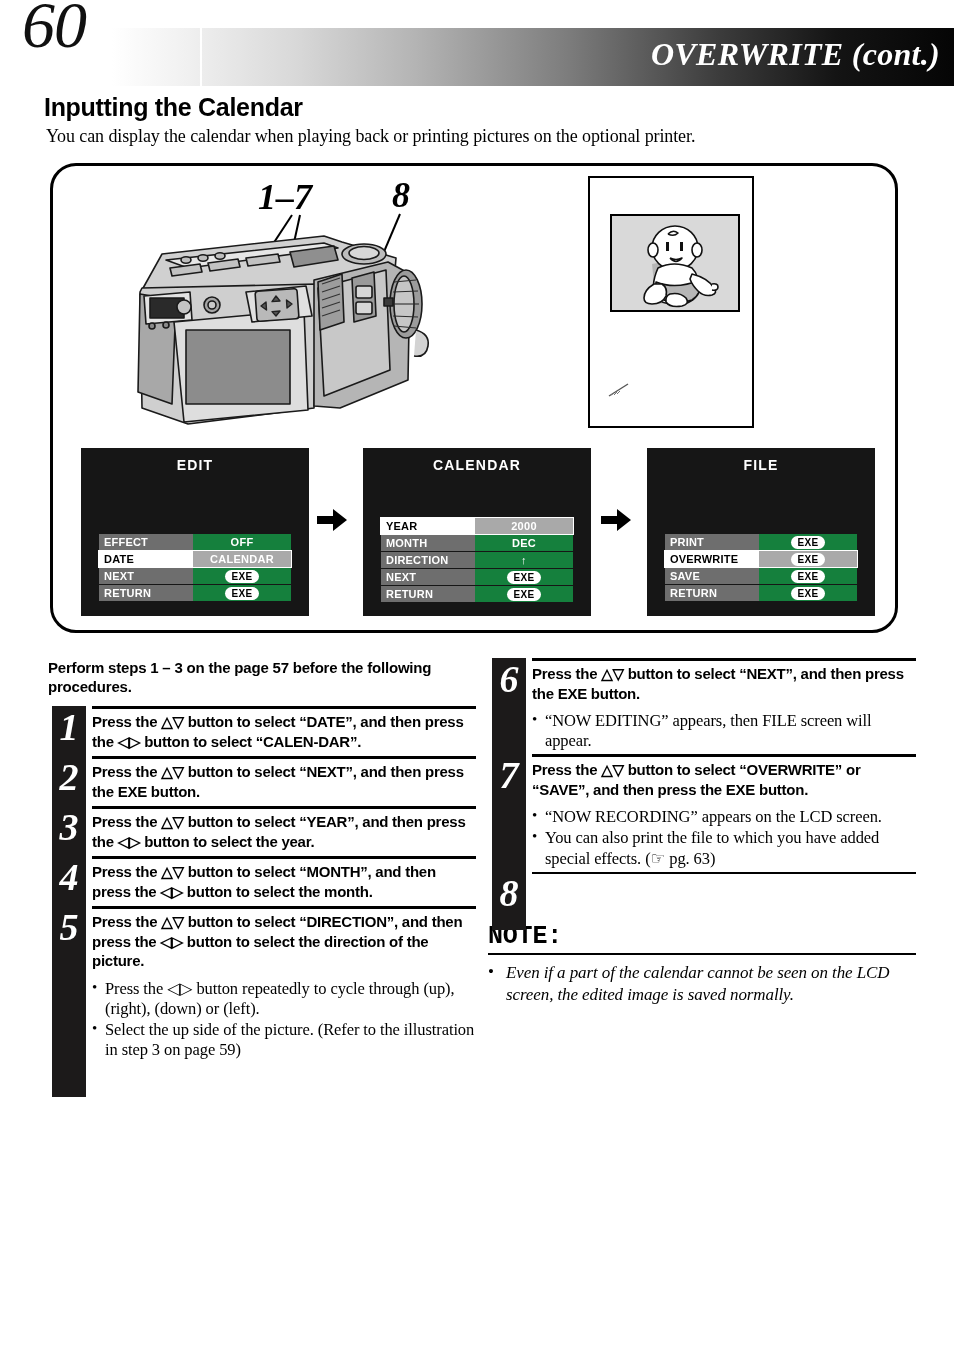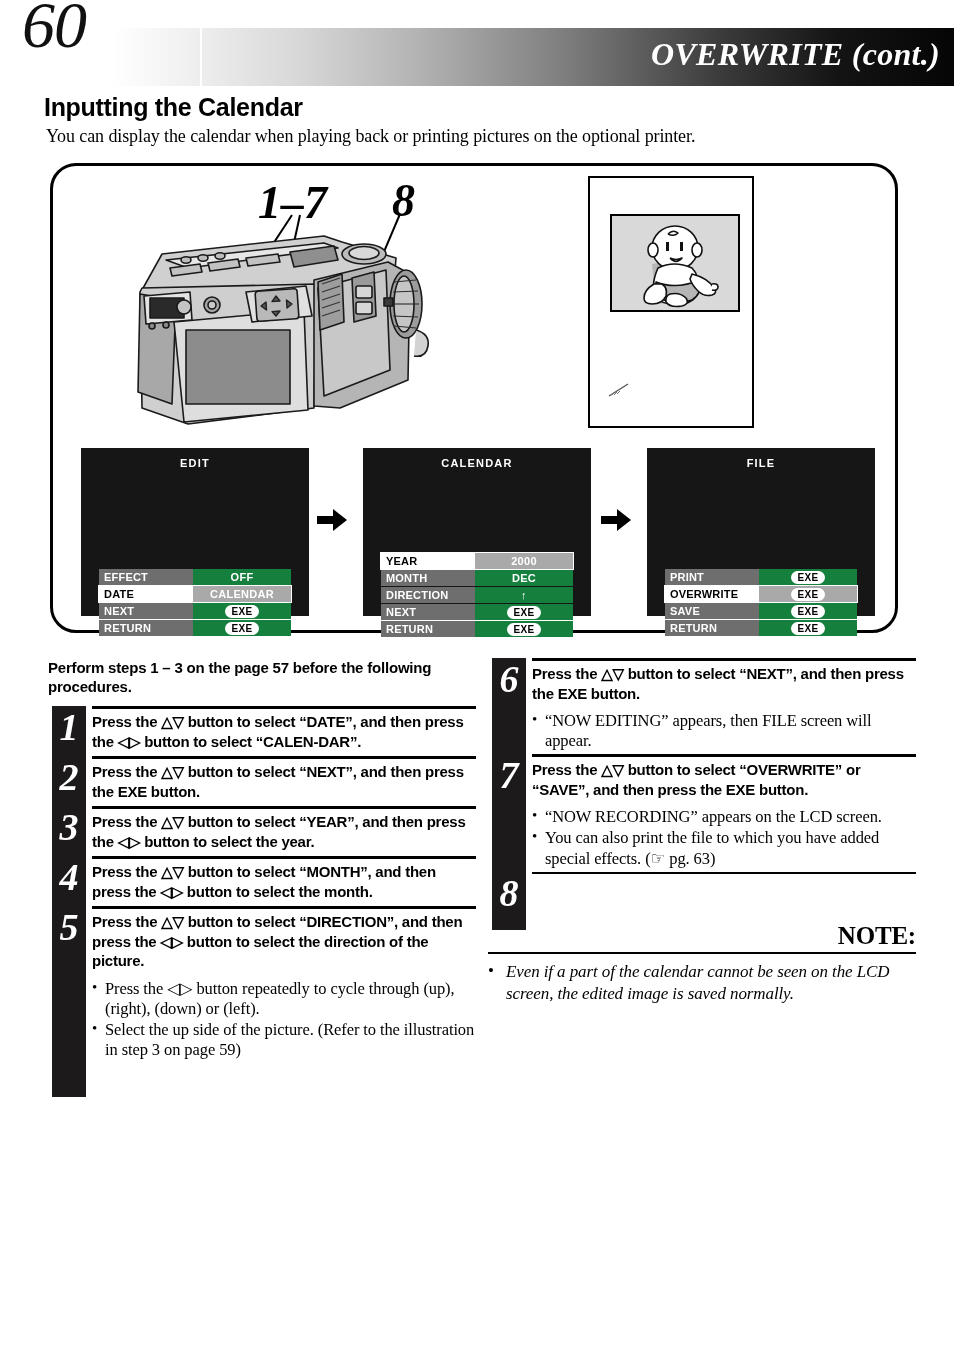--- a/index.html
+++ b/index.html
@@ -85,21 +85,21 @@
     border: 3px solid #000;
     border-radius: 26px;
     background: #fff;
   }
 
   .callout {
     position: absolute;
     font-family: "Liberation Serif", serif;
     font-style: italic;
     font-weight: bold;
-    font-size: 46px;
+    font-size: 36px;
     color: #000;
   }
   .callout-17 { left: 258px; top: 176px; }
   .callout-8  { left: 392px; top: 174px; }
 
   
   .camera { position: absolute; left: 128px; top: 212px; width: 320px; height: 215px; }
 
   
   .print-panel {
@@ -134,29 +134,28 @@
   .osd-1 { left: 81px; }
   .osd-2 { left: 363px; }
   .osd-3 { left: 647px; }
 
   .osd-title {
     position: absolute;
     left: 0; top: 9px;
     width: 100%;
     text-align: center;
     color: #fff;
-    font-size: 11px;
+    font-size: 14px;
     font-weight: bold;
     letter-spacing: 1.2px;
   }
   .osd-rows {
     position: absolute;
     left: 18px;
     width: 192px;
-    margin-top: 35px;
   }
   .osd-1 .osd-rows { top: 86px; }
   .osd-2 .osd-rows { top: 70px; }
   .osd-3 .osd-rows { top: 86px; }
 
   .osd-row {
     display: flex;
     height: 16px;
     margin-bottom: 1px;
   }
@@ -283,25 +282,24 @@
   .bullet::before {
     content: "\2022";
     position: absolute;
     left: 0; top: -1px;
     font-size: 15px;
   }
 
   
   .note-wrap { margin-top: 20px; }
   .note-title {
-    font-family: Liberation Serif, serif;
+    font-family: Liberation Mono, monospace;
     font-weight: bold;
     font-size: 25px;
     letter-spacing: -0.2px;
-    text-align: right;
   }
   .note-rule {
     height: 2.5px; background: #000;
     margin-top: 2px; margin-bottom: 7px;
     width: 100%;
   }
   .note-item {
     position: relative;
     padding-left: 18px;
     font-family: "Liberation Serif", serif;

